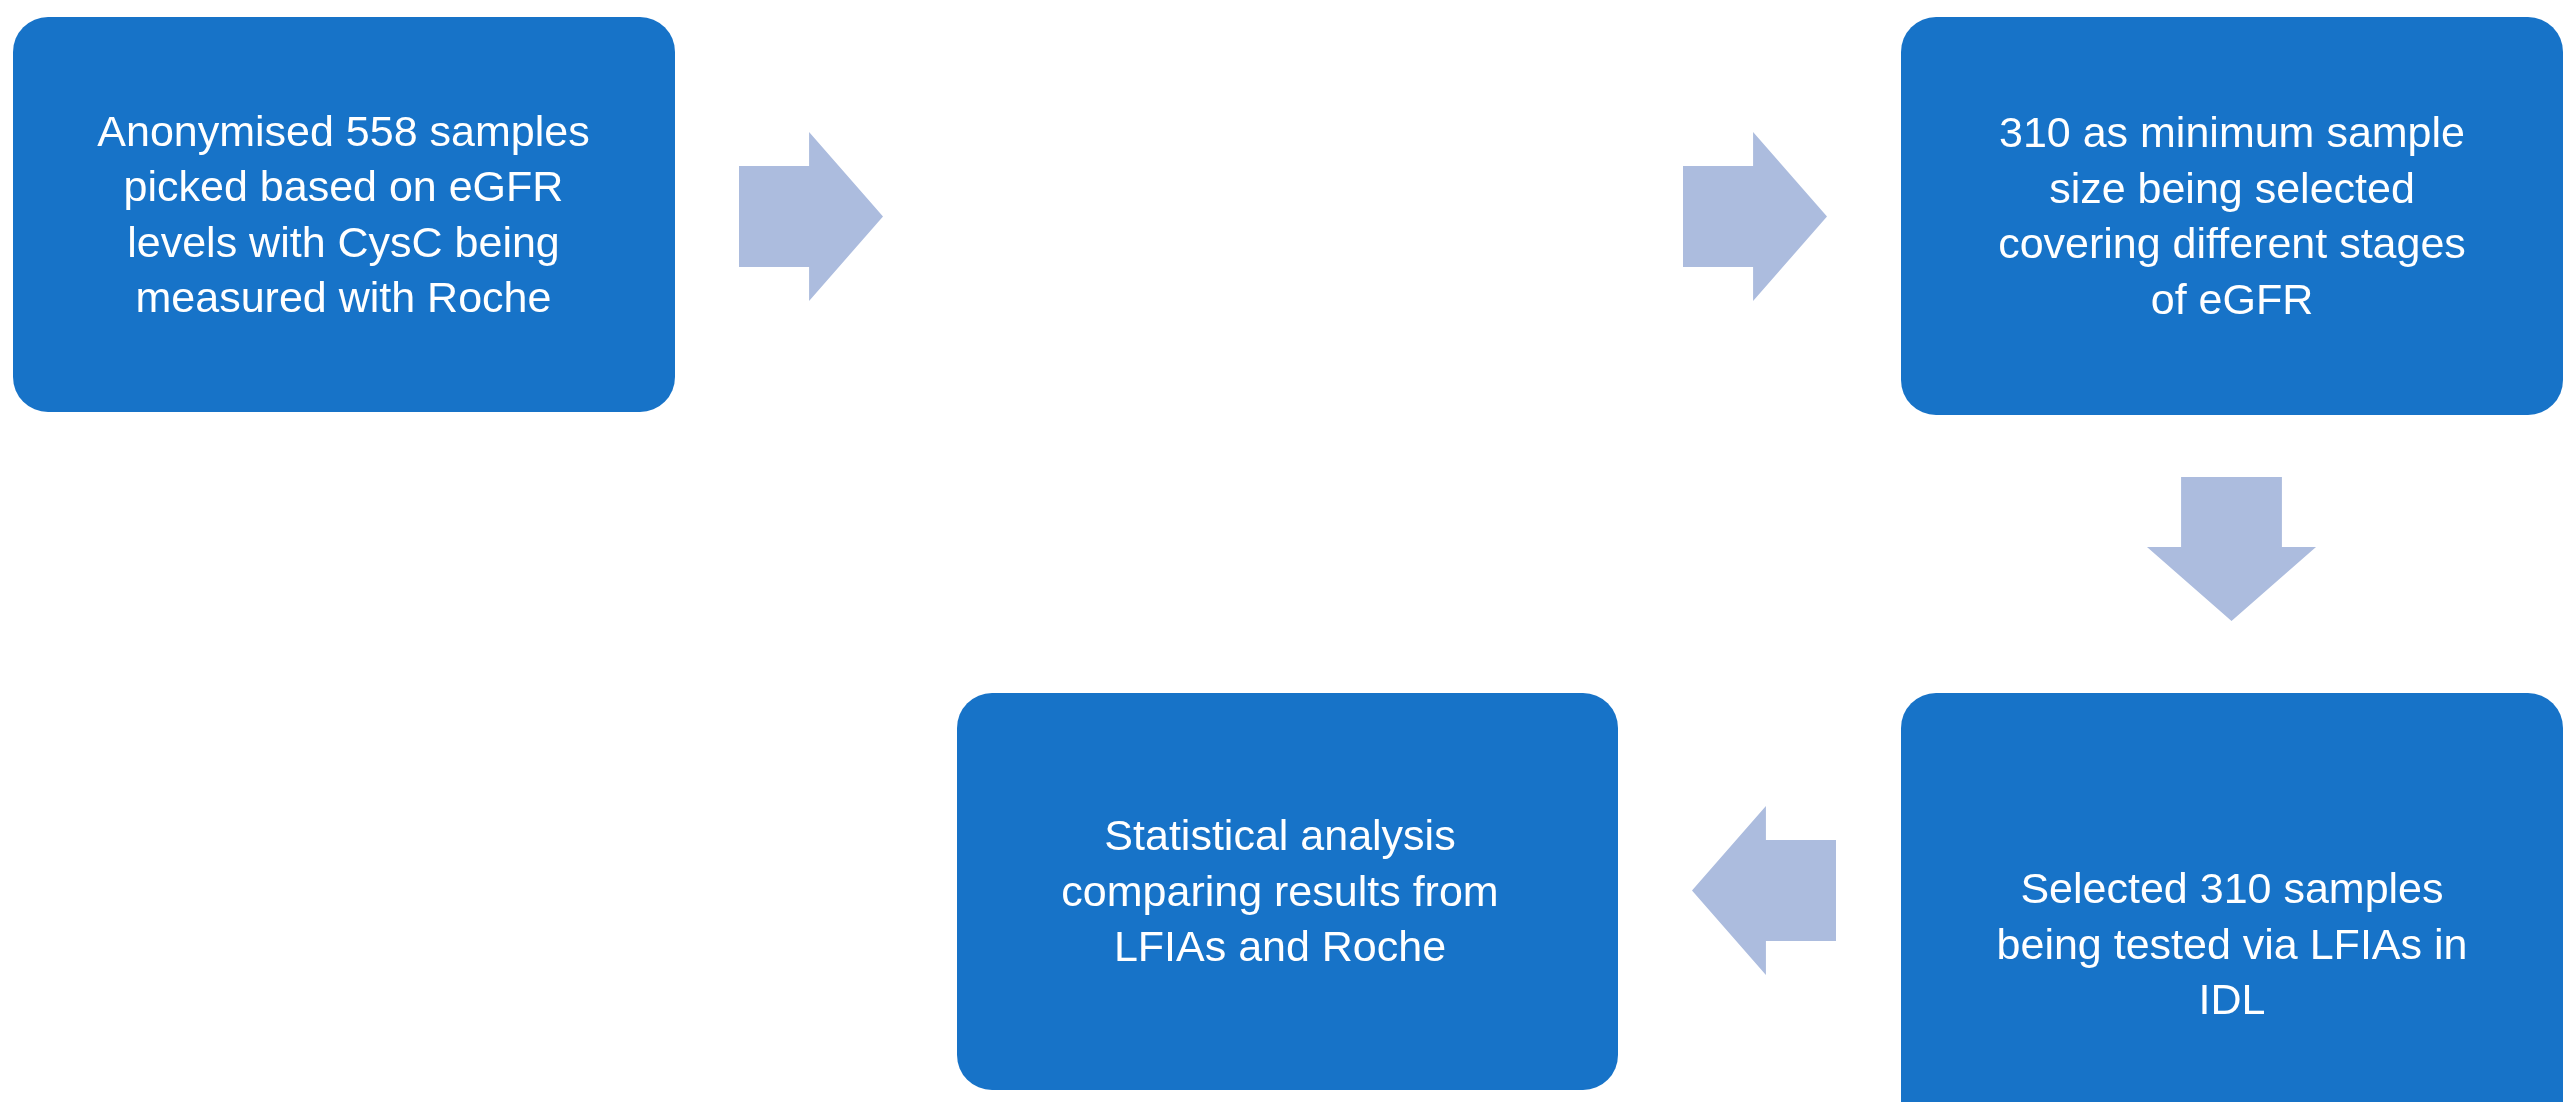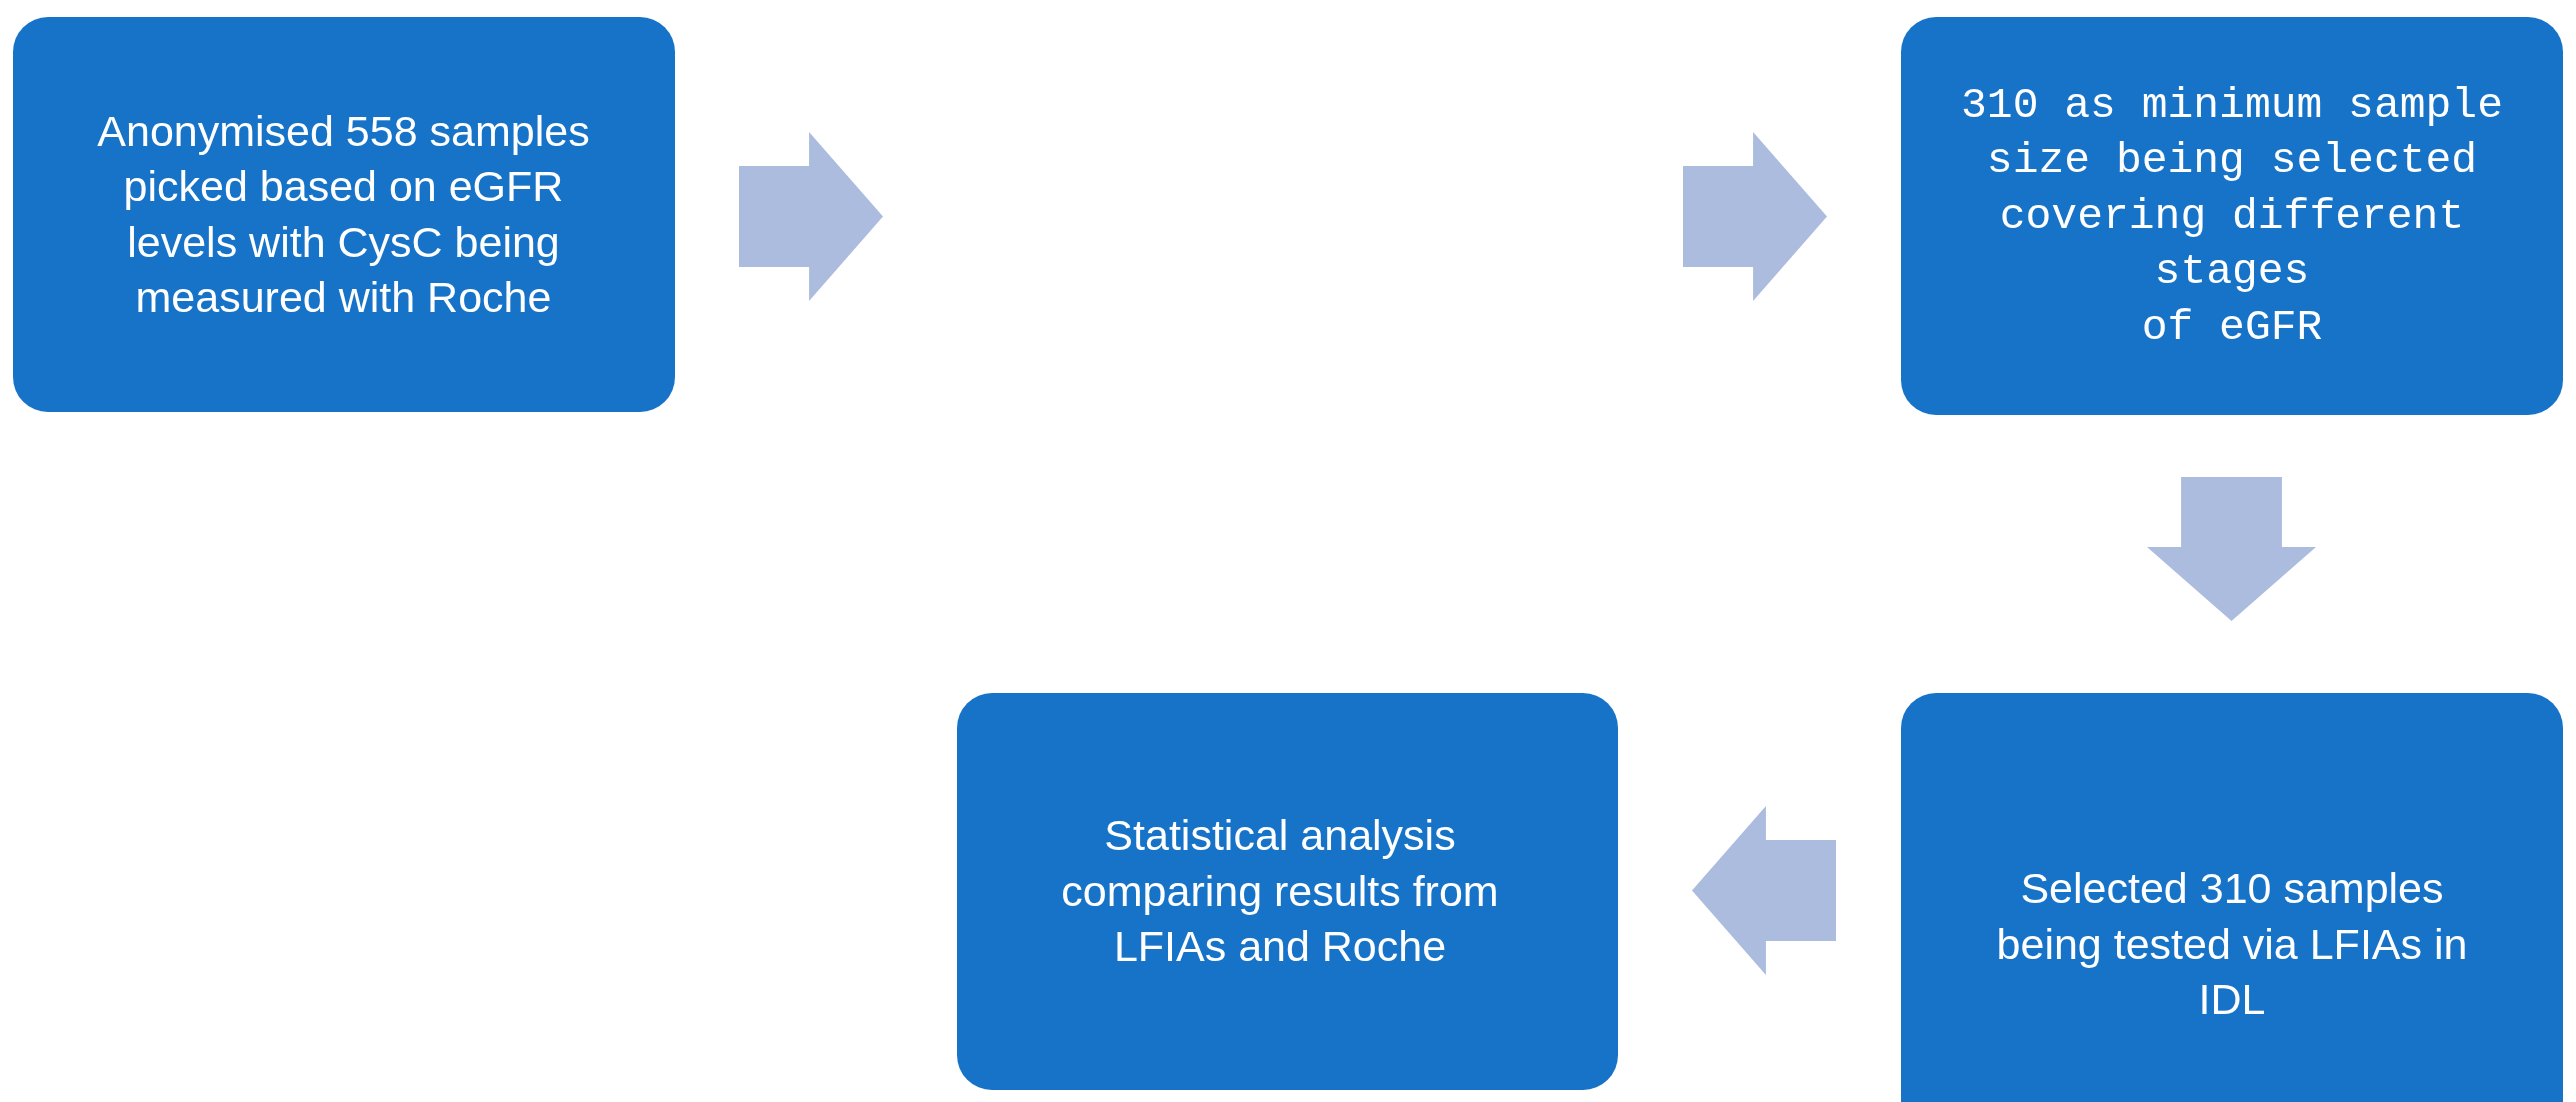--- a/index.html
+++ b/index.html
@@ -45,21 +45,21 @@
     width: 100%;
     height: 100%;
   }
   .arrow polygon {
     fill: var(--arrow-fill);
   }
 
   
   #box1 { left: 12.5px;   top: 17.3px;  width: 662px; height: 395px; }
   #box2 { left: 957px;  top: 17.3px;  width: 661px; height: 395px; }
-  #box3 { left: 1901px; top: 17.3px;  width: 662px; height: 398px; font-family: Liberation Mono, monospace; }
+  #box3 { left: 1901px; top: 17.3px;  width: 662px; height: 398px; }
   #box4 { left: 1901px; top: 693px; width: 662px; height: 503px; }
   #box5 { left: 957px;  top: 693px; width: 661px; height: 397px; padding-left: 12px; }
 
   #arrow1 { left: 739px;  top: 132px; width: 144px; height: 169px; }
   #arrow2 { left: 1683px; top: 132px; width: 144px; height: 169px; }
   #arrow3 { left: 2147px; top: 477px; width: 169px; height: 144px; }
   #arrow4 { left: 1692px; top: 806px; width: 144px; height: 169px; }
 </style>
 </head>
 <body>

